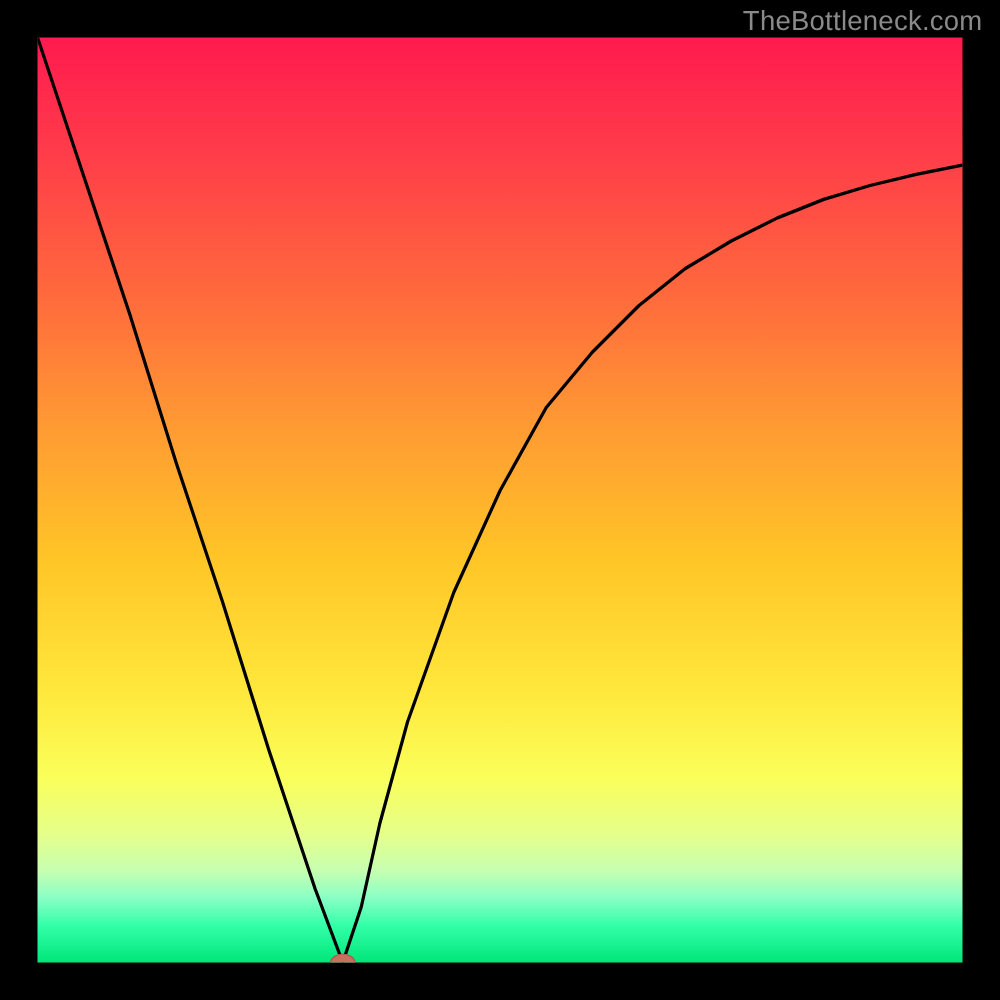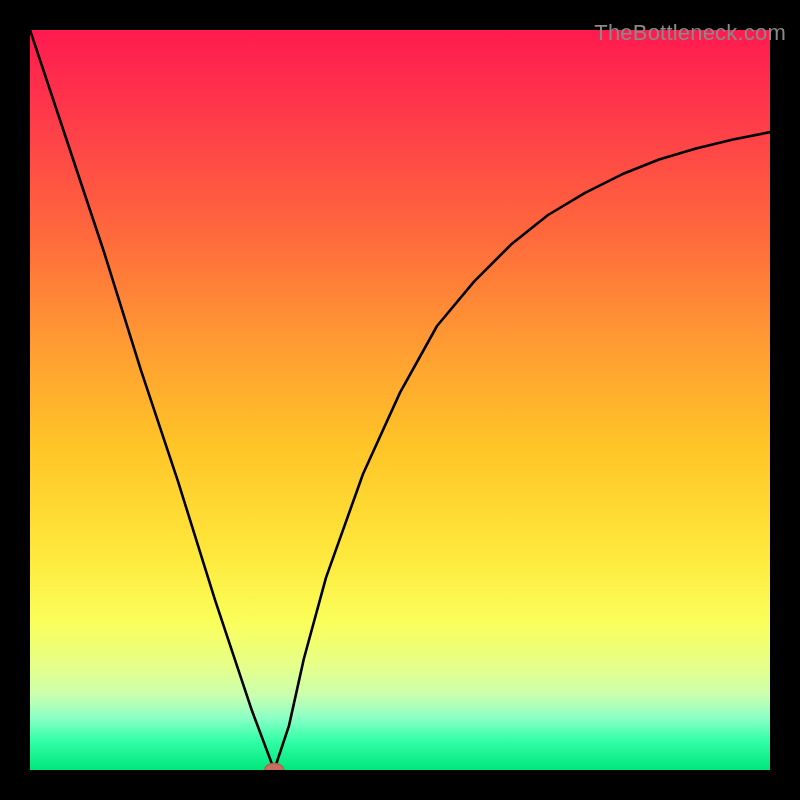--- a/index.html
+++ b/index.html
@@ -43,21 +43,21 @@
   }
   .plot-area svg {
     position: absolute;
     left: 0;
     top: 0;
     width: 740px;
     height: 740px;
   }
   .watermark {
     position: absolute;
-    top: 20px;
+    top: 4px;
     right: 14px;
     color: #8a8a8a;
     font-size: 22px;
     font-weight: 500;
     letter-spacing: 0.2px;
   }
 </style>
 </head>
 <body>
 

